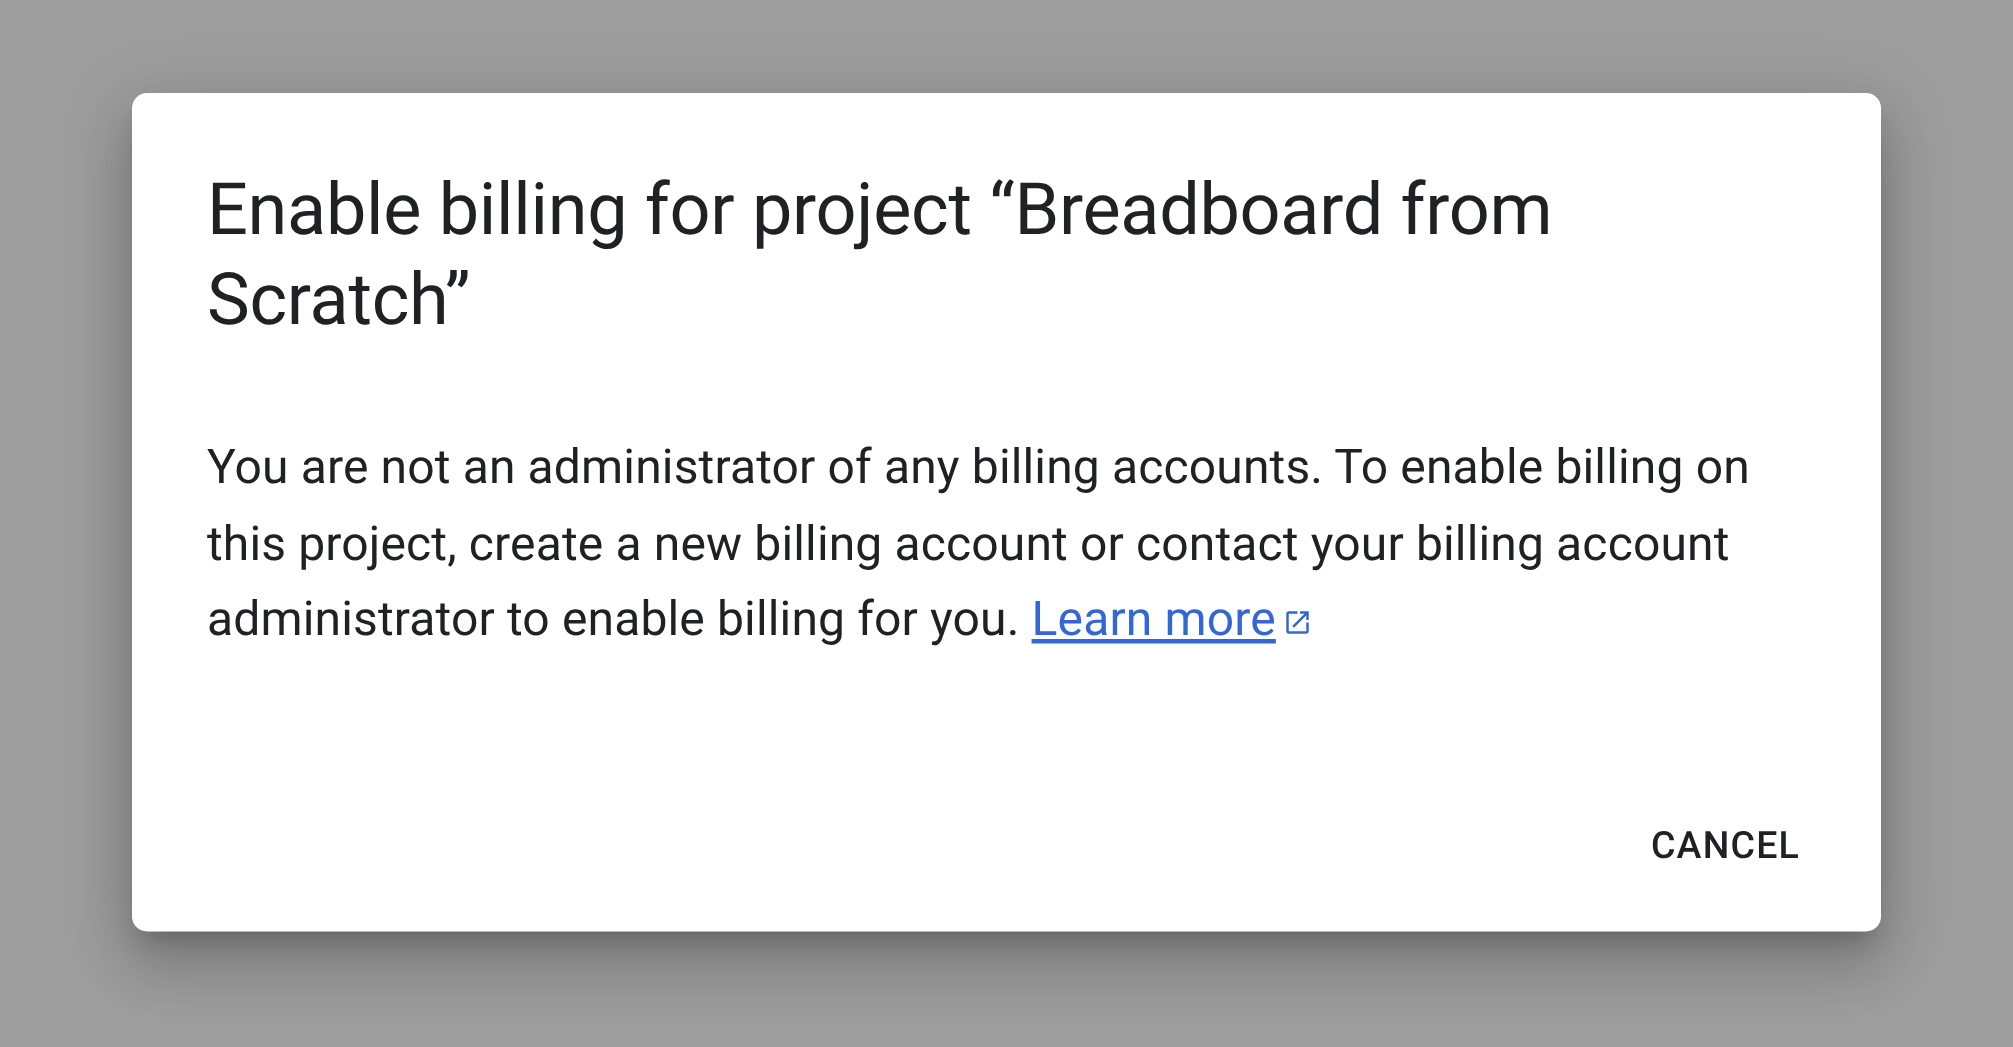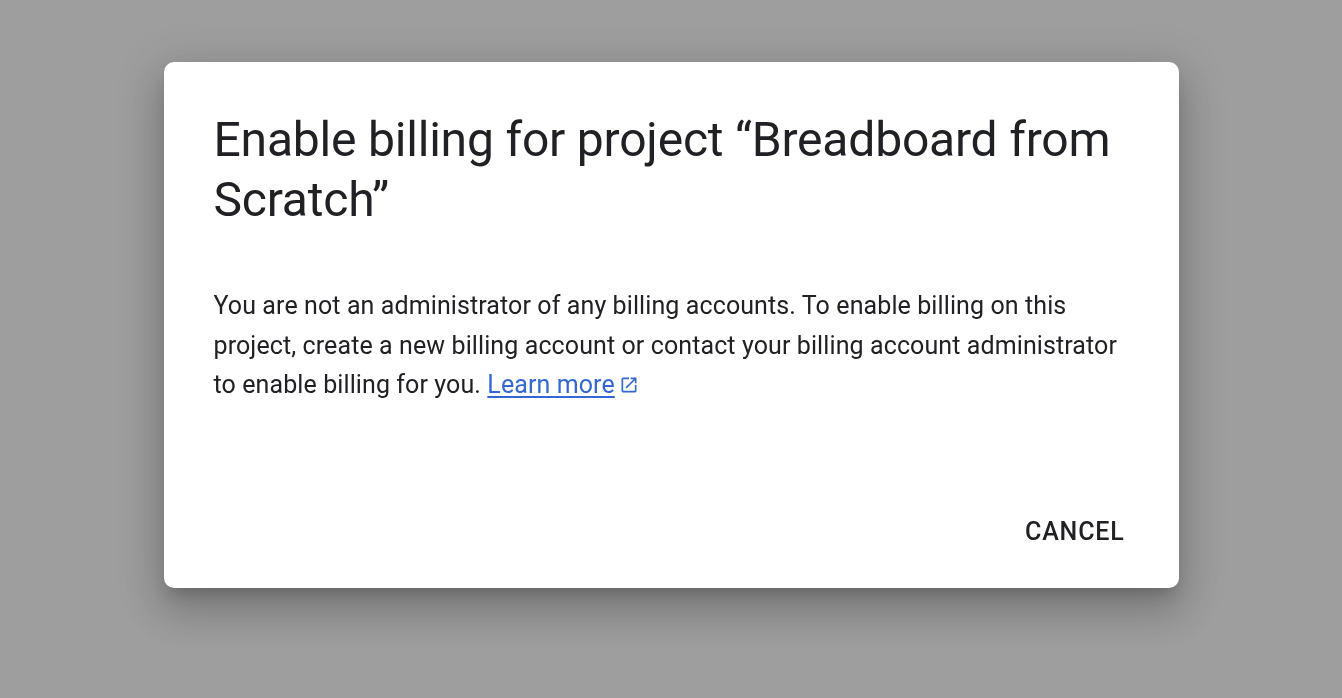--- a/index.html
+++ b/index.html
@@ -13,38 +13,38 @@
       height: 698px;
       background: #9e9e9e;
       font-family: 'Roboto', 'Helvetica Neue', Arial, sans-serif;
       display: flex;
       align-items: flex-start;
       justify-content: center;
       padding-top: 62px;
     }
     
     .dialog {
-      width: 1015px;
+      width: 1166px;
       background: #ffffff;
       border-radius: 10px;
       box-shadow: 0 11px 15px -7px rgba(0,0,0,0.2), 0 24px 38px 3px rgba(0,0,0,0.14), 0 9px 46px 8px rgba(0,0,0,0.12);
       padding: 48px 50px 38px 50px;
     }
     
     .dialog-title {
       font-size: 48px;
       font-weight: 400;
       color: #202124;
       line-height: 1.25;
       letter-spacing: -0.2px;
       margin-bottom: 56px;
     }
     
     .dialog-body {
-      font-size: 25px;
+      font-size: 32px;
       font-weight: 400;
       color: #202124;
       line-height: 1.58;
       letter-spacing: 0.1px;
     }
     
     .learn-more-link {
       color: #3367d6;
       text-decoration: underline;
       text-underline-offset: 3px;

